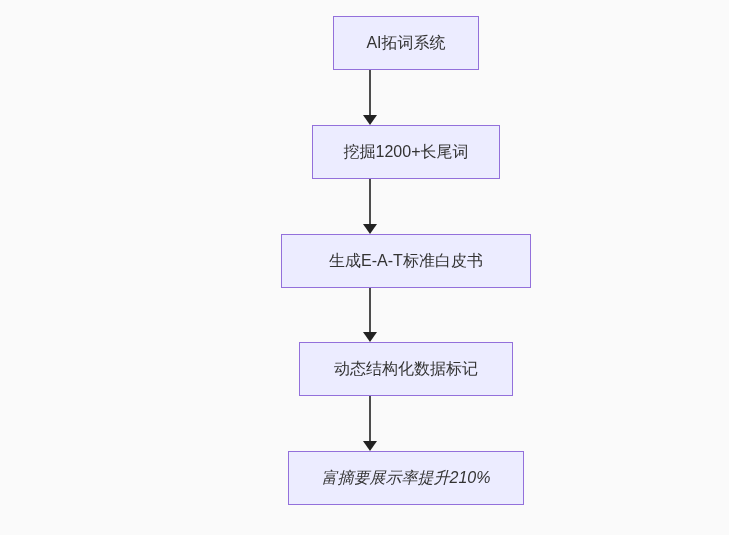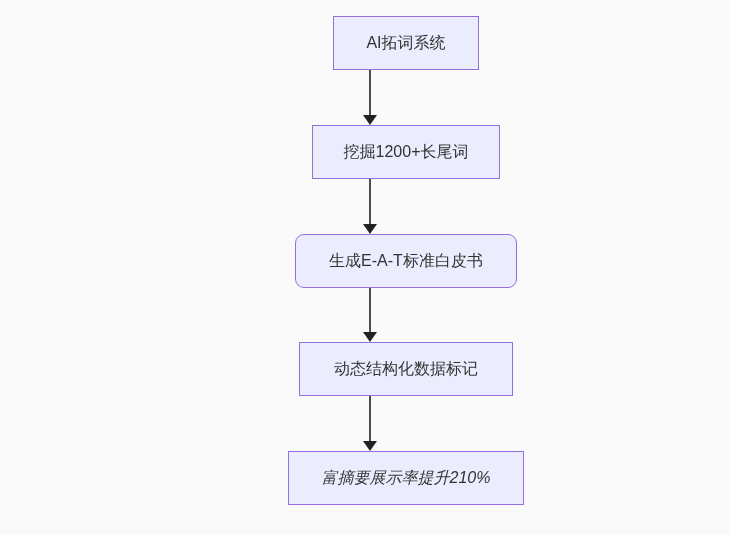--- a/index.html
+++ b/index.html
@@ -25,21 +25,21 @@
     display: flex;
     align-items: center;
     justify-content: center;
     color: var(--text, #333333);
     font-size: 16px;
     white-space: nowrap;
     margin-left: 36px;
   }
   .n1 { top: 16px;  width: 146px; }
   .n2 { top: 125px; width: 188px; }
-  .n3 { top: 234px; width: 222px; border-radius: 9px; }
+  .n3 { top: 234px; width: 250px; }
   .n4 { top: 342px; width: 214px; }
   .n5 { top: 451px; width: 236px; font-style: italic; }
 
   .edge {
     position: absolute;
     left: 370px;
     transform: translateX(-50%);
     width: 14px;
     display: flex;
     flex-direction: column;

